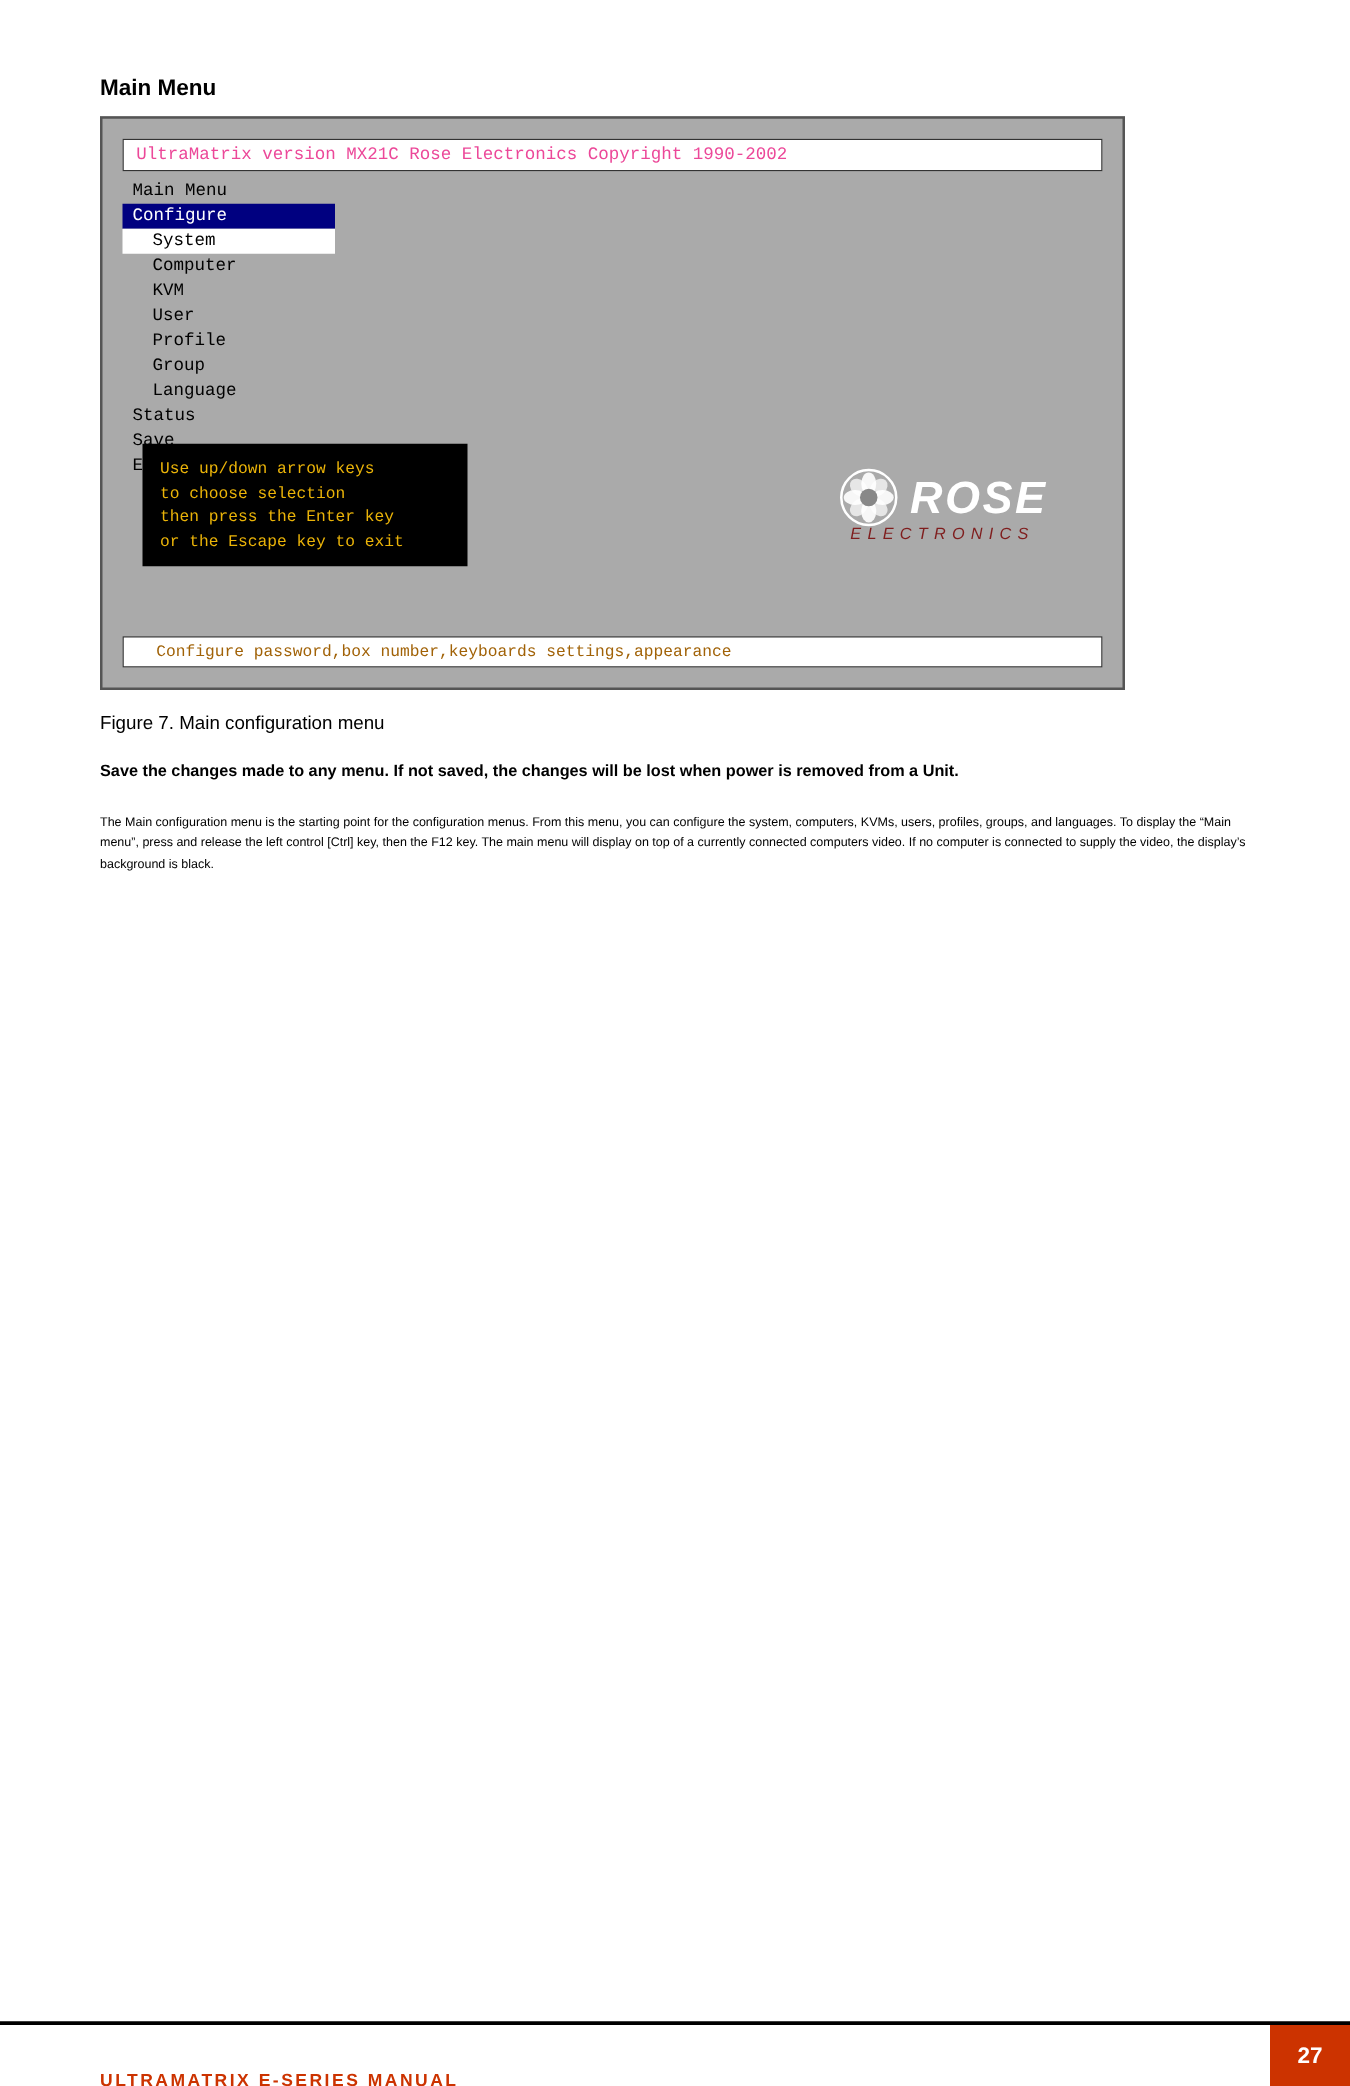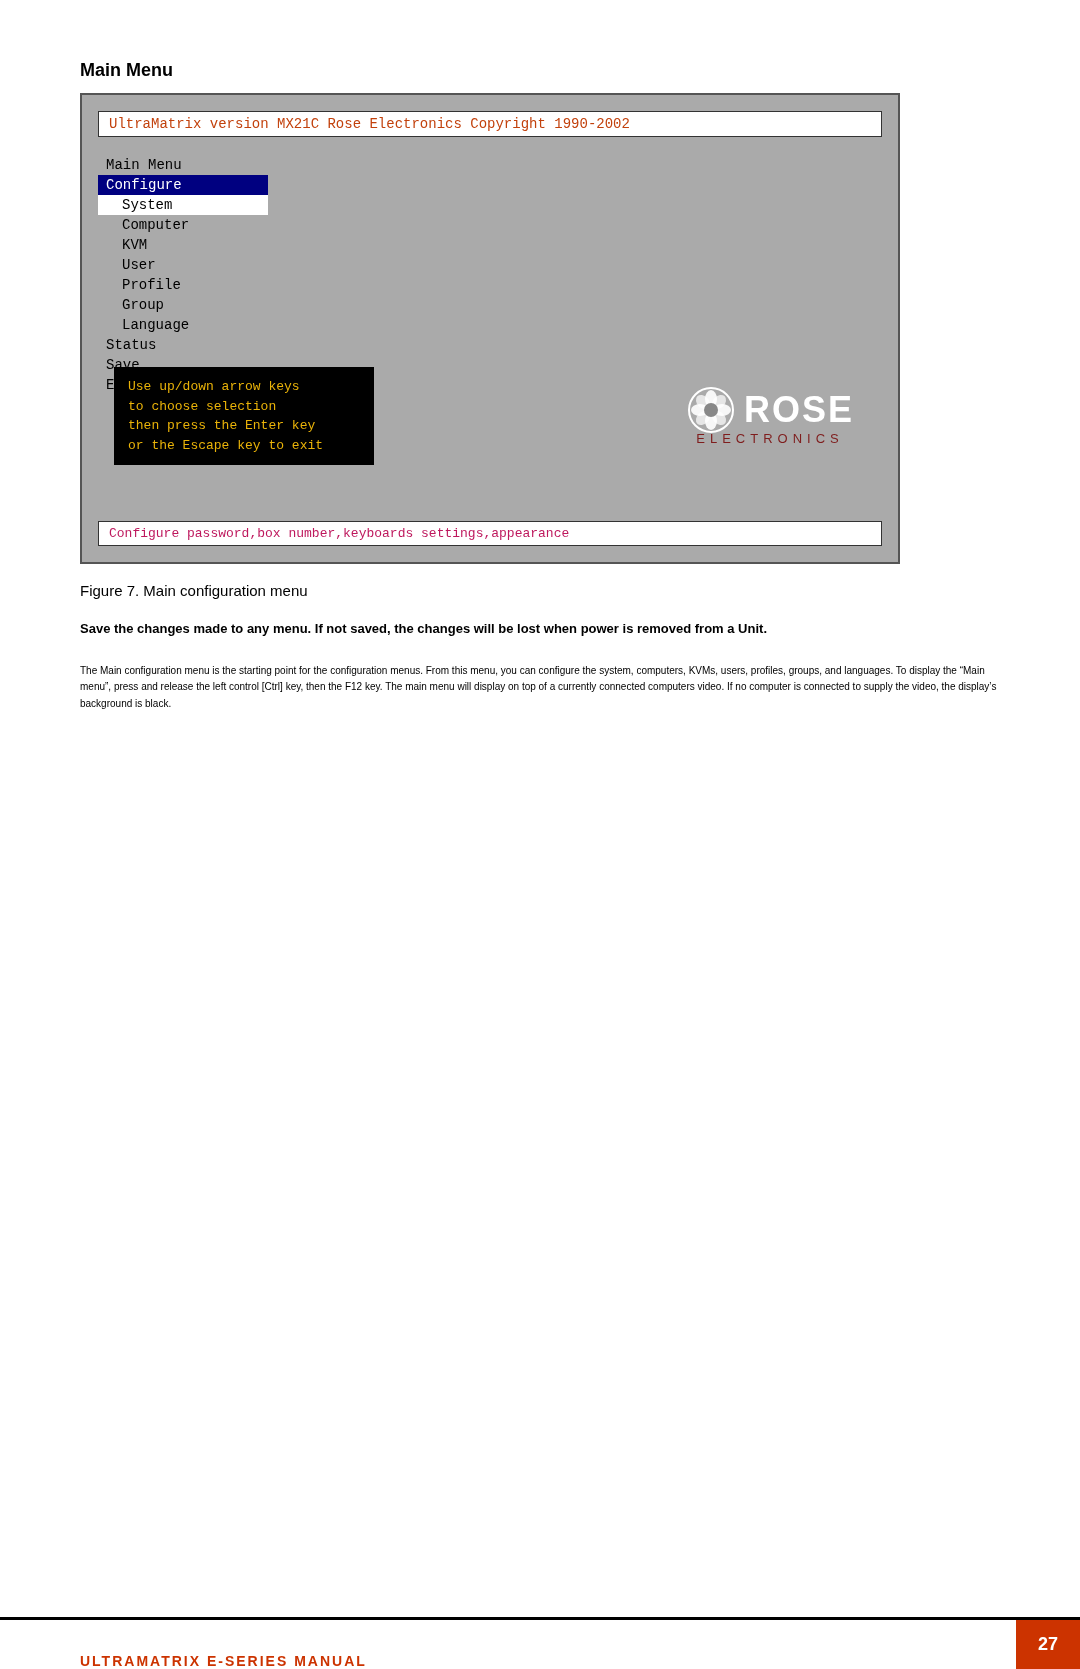--- a/index.html
+++ b/index.html
@@ -34,22 +34,22 @@
       width: 820px;
     }
 
     
     .version-bar {
       background: #ffffff;
       border: 1px solid #333;
       padding: 4px 10px;
       font-size: 14px;
       font-family: 'Courier New', monospace;
-      margin-bottom: 18px;
-      color: #c2410c;
+      margin-bottom: 6px;
+      color: #ec4899;
     }
 
     
     .menu-area {
       display: flex;
       flex-direction: column;
       align-items: flex-start;
       margin-bottom: 10px;
     }
 
@@ -87,26 +87,27 @@
       width: 260px;
       position: absolute;
       bottom: 50px;
       left: 16px;
     }
 
     
     .logo-area {
       position: absolute;
       bottom: 50px;
-      right: 12px;
+      right: 28px;
       width: 200px;
       height: 100px;
       display: flex;
       align-items: center;
       justify-content: center;
+      font-style: italic;
     }
 
     .rose-logo {
       display: flex;
       flex-direction: column;
       align-items: center;
       color: #ffffff;
     }
 
     .rose-logo-top {
@@ -133,24 +134,24 @@
       letter-spacing: 5px;
       color: #7f1d1d;
       font-family: Arial, sans-serif;
       margin-top: -4px;
     }
 
     
     .configure-bar {
       background: #ffffff;
       border: 1px solid #333;
-      padding: 4px 10px;
-      font-size: 13px;
-      font-family: 'Courier New', monospace;
-      color: #be185d;
+      padding: 4px 26px;
+      font-size: 13px;
+      font-family: 'Courier New', monospace;
+      color: #a16207;
       margin-top: 6px;
     }
 
     
     .bottom-row {
       display: flex;
       justify-content: space-between;
       align-items: flex-end;
       min-height: 110px;
       margin-top: 10px;
@@ -191,22 +192,23 @@
       height: 52px;
       background: #ffffff;
       border-top: 3px solid #000;
       display: flex;
       align-items: stretch;
     }
 
     .footer-title {
       flex: 1;
       display: flex;
-      align-items: flex-end;
+      align-items: flex-start;
       padding-left: 80px;
+      margin-top: 36px;
     }
 
     .footer-title-text {
       font-size: 14px;
       font-weight: bold;
       color: #cc3300;
       letter-spacing: 2px;
       text-transform: uppercase;
     }
 

